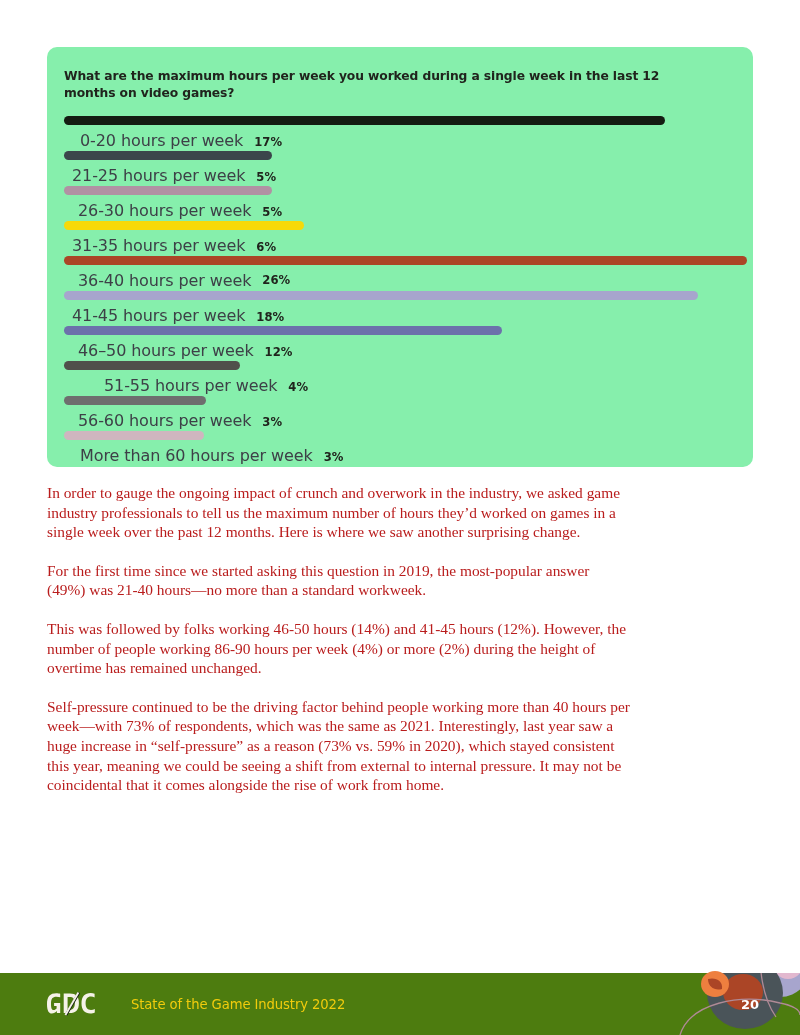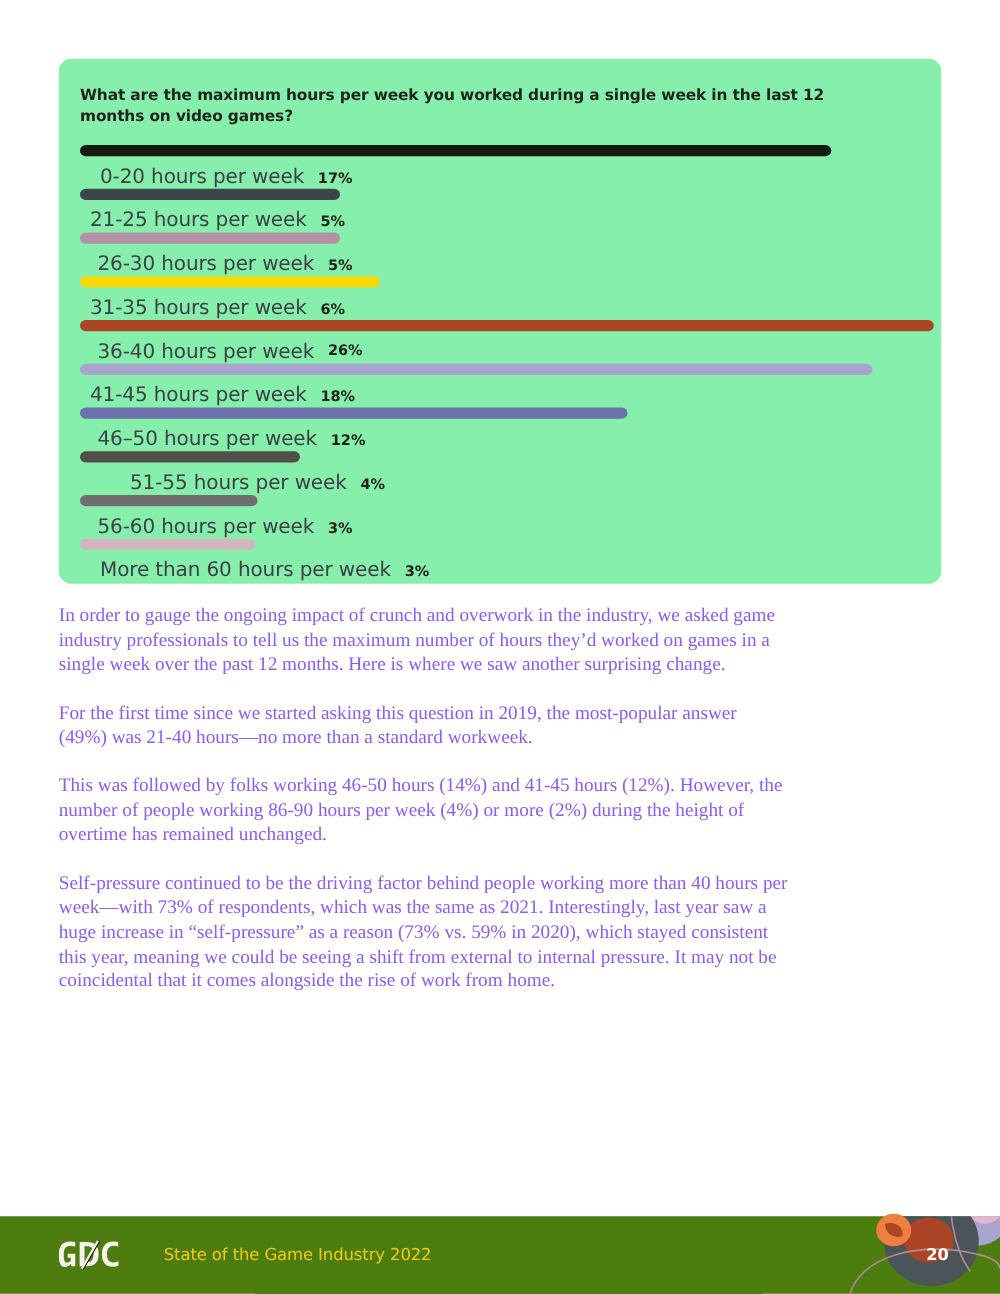--- a/index.html
+++ b/index.html
@@ -102,21 +102,21 @@
     position: absolute;
     left: 47px;
     top: 483px;
     width: 584px;
   }
 
   .body-copy p {
     font-family: "Liberation Serif", serif;
     font-size: 15.4px;
     line-height: 19.6px;
-    color: #8b5cf6;
+    color: #b91c1c;
     margin: 0 0 19px 0;
   }
 
   
   .footer {
     position: absolute;
     left: 0;
     bottom: 0;
     width: 800px;
     height: 62px;

